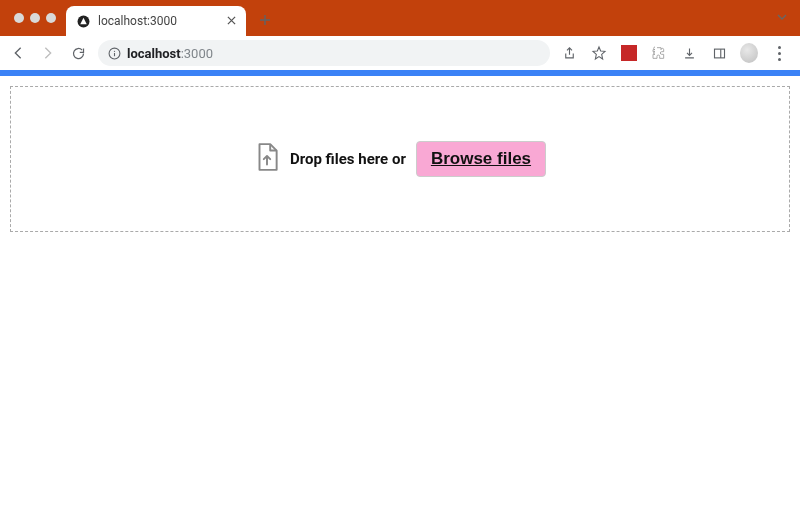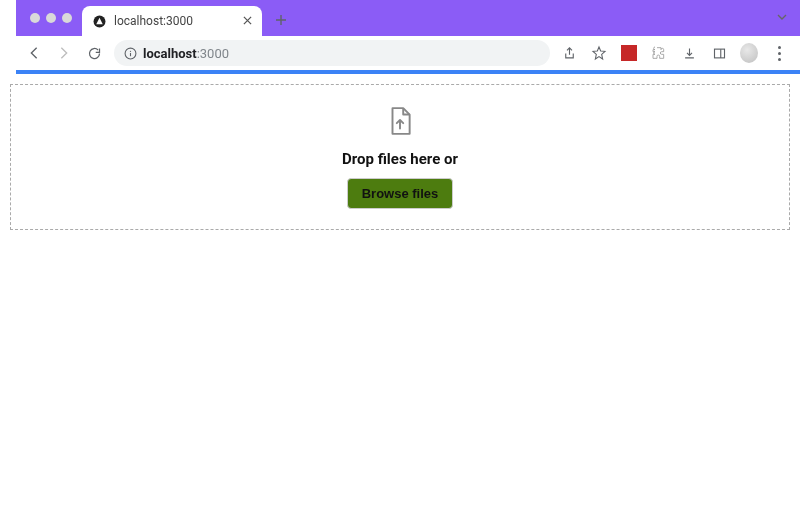--- a/index.html
+++ b/index.html
@@ -4,23 +4,22 @@
 <style>
   * { box-sizing: border-box; margin: 0; padding: 0; }
   body {
     font-family: -apple-system, BlinkMacSystemFont, "Segoe UI", Roboto, sans-serif;
     background: #fff;
     width: 800px;
     height: 528px;
     overflow: hidden;
   }
   .browser-chrome {
-    background: #8b5cf6;
-    border-bottom: 4px solid #3b82f6;
-    margin-left: 16px;
+    background: #c2410c;
+    border-bottom: 6px solid #3b82f6;
   }
   .tab-strip {
     display: flex;
     align-items: center;
     height: 36px;
     padding-left: 8px;
     position: relative;
   }
   .traffic-lights {
     display: flex;
@@ -86,35 +85,36 @@
   .menu-dots { display:flex; flex-direction: column; gap:3px; align-items:center; justify-content:center; }
   .menu-dots span { width:3px; height:3px; background:#5f6368; border-radius:50%; }
 
   .page-content {
     padding: 10px;
   }
   .dropzone {
     border: 1px dashed #aaa;
     height: 146px;
     display: flex;
-    flex-direction: column;
+    flex-direction: row;
     align-items: center;
     justify-content: center;
     gap: 10px;
   }
   .dz-text { font-size: 15px; font-weight: 700; color: #111; }
   .dz-btn {
-    background: #4d7c0f;
+    background: #f9a8d4;
     border: 1px solid #ccc;
     border-radius: 4px;
     padding: 7px 14px;
-    font-size: 13px;
+    font-size: 17px;
     font-weight: 600;
     color: #111;
     cursor: pointer;
+    text-decoration: underline;
   }
 </style>
 </head>
 <body>
 
 <div class="browser-chrome">
   <div class="tab-strip">
     <div class="traffic-lights">
       <div class="tl-dot"></div>
       <div class="tl-dot"></div>

